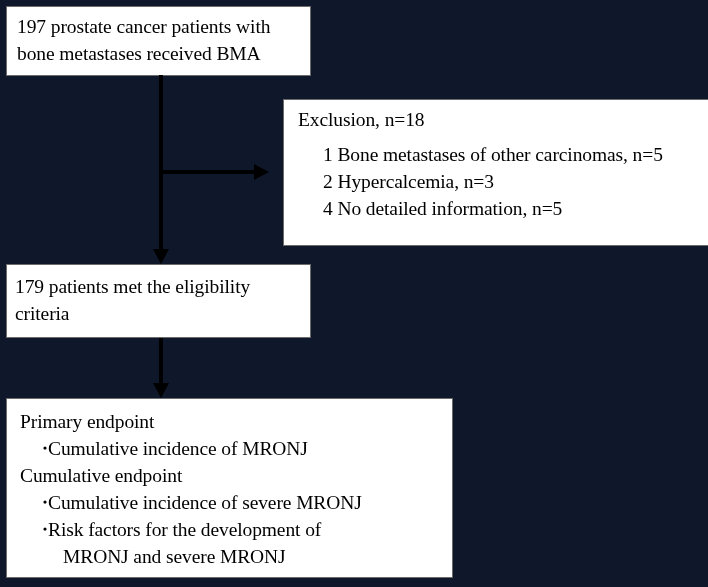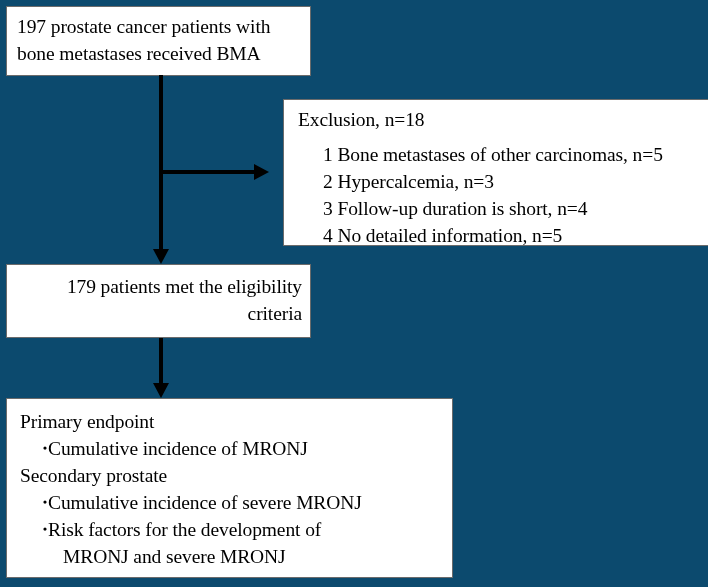--- a/index.html
+++ b/index.html
@@ -11,21 +11,21 @@
   body {
     font-family: "Liberation Serif", "DejaVu Serif", serif;
     color: #000000;
     -webkit-font-smoothing: antialiased;
   }
   #canvas {
     position: relative;
     width: 708px;
     height: 587px;
     overflow: hidden;
-    background: #0c4a6e;
+    background: #0f172a;
   }
   .flow-box {
     position: absolute;
     box-sizing: border-box;
     border: 1.6px solid #6b6b6b;
     background: #ffffff;
     color: #000000;
   }
   .box-text {
     font-size: 19.5px;
@@ -64,21 +64,21 @@
   #box-exclusion .num-list li { white-space: nowrap; }
 
   
   #box-eligibility {
     left: 6px;
     top: 264px;
     width: 305px;
     height: 74px;
     display: flex;
     flex-direction: column;
-    align-items: flex-end;
+    align-items: flex-start;
     justify-content: center;
     padding: 8px 8px;
     font-family: Liberation Serif, serif;
   }
   #box-eligibility .line { white-space: nowrap; }
 
   
   #box-endpoints {
     left: 6px;
     top: 398px;
@@ -148,42 +148,41 @@
   <div class="arrow-down" style="left:152.5px; top:249px;"></div>
 
   <div class="conn h-line" style="left:159px; top:170px; width:96px;"></div>
   <div class="arrow-right" style="left:254px; top:163.5px;"></div>
 
   <div class="flow-box" id="box-exclusion">
     <div class="box-text head">Exclusion, n=18</div>
     <ul class="num-list box-text">
       <li>1 Bone metastases of other carcinomas, n=5</li>
       <li>2 Hypercalcemia, n=3</li>
-      <li>3 Follow-up duration is short, n=4</li>
       <li>4 No detailed information, n=5</li>
     </ul>
   </div>
 
   <div class="flow-box" id="box-eligibility">
     <div class="box-text line">179 patients met the eligibility</div>
     <div class="box-text line">criteria</div>
   </div>
 
   <div class="conn v-line" style="left:159px; top:338px; height:46px;"></div>
   <div class="arrow-down" style="left:152.5px; top:383px;"></div>
 
   <div class="flow-box" id="box-endpoints">
     <div class="box-text head">Primary endpoint</div>
 
     <div class="box-text bullet-row">
       <span class="bullet-dot">・</span>
       <span class="bullet-body">Cumulative incidence of  MRONJ</span>
     </div>
 
-    <div class="box-text head">Secondary prostate</div>
+    <div class="box-text head">Cumulative endpoint</div>
 
     <div class="box-text bullet-row">
       <span class="bullet-dot">・</span>
       <span class="bullet-body">Cumulative incidence of  severe MRONJ</span>
     </div>
 
     <div class="box-text bullet-row">
       <span class="bullet-dot">・</span>
       <span class="bullet-body">Risk factors for the development of</span>
     </div>

